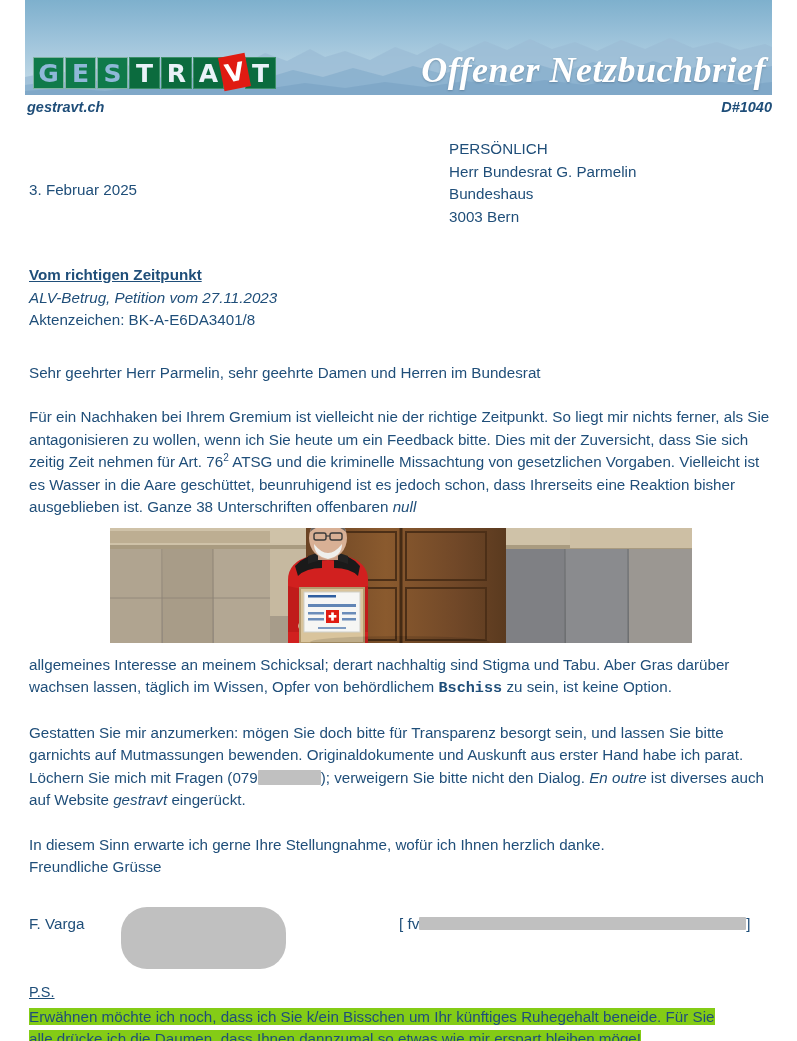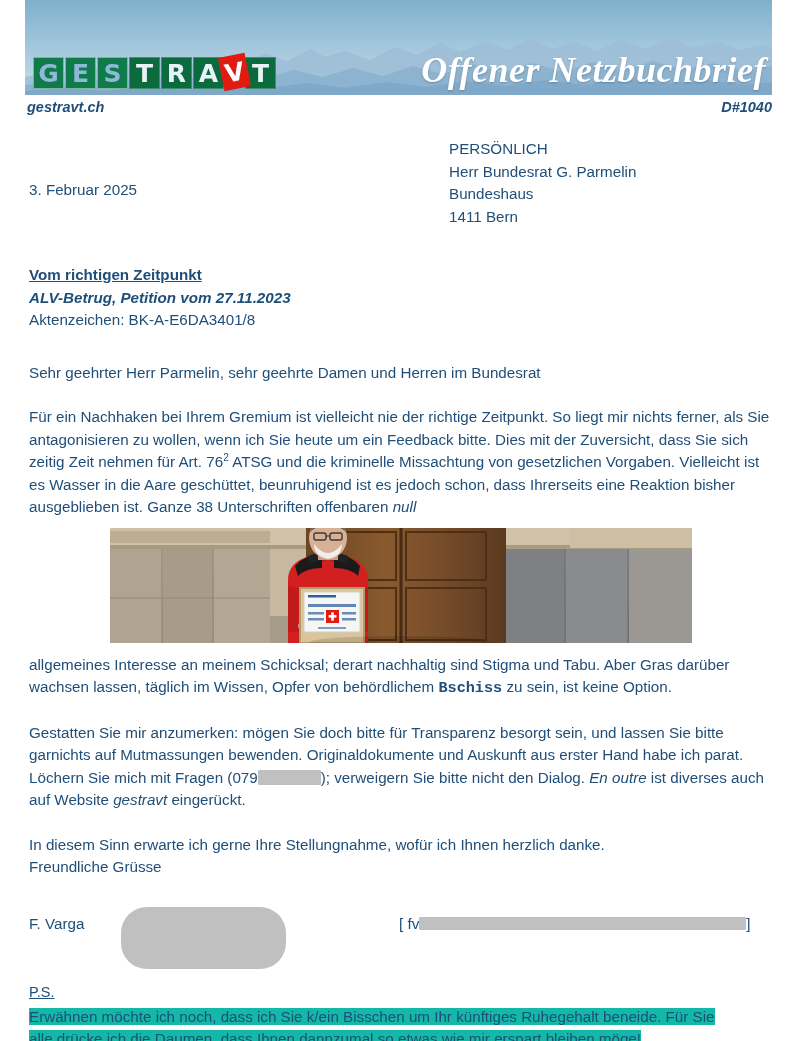--- a/index.html
+++ b/index.html
@@ -131,21 +131,21 @@
     width: 420px;
     flex: 0 0 420px;
     margin-top: 41px;
   }
   .addr-block div { white-space: nowrap; }
 
   .subject {
     margin-top: 36px;
   }
   .subject .l1 { font-weight: bold; text-decoration: underline; }
-  .subject .l2 { font-style: italic; font-weight: bold; }
+  .subject .l2 { font-style: italic; }
 
   p.para {
     margin: 0;
   }
   .spacer-lg { height: 30px; }
   .spacer-md { height: 22px; }
   .spacer-sm { height: 11px; }
 
   sup { font-size: 0.66em; vertical-align: super; line-height: 0; }
   .ital { font-style: italic; }
@@ -196,21 +196,21 @@
   }
   .sign-name { width: 370px; flex: 0 0 370px; }
   .sign-mail { white-space: nowrap; }
 
   .ps-label {
     margin-top: 46px;
     text-decoration: underline;
     font-size: 14.5px;
   }
   .ps-hl {
-    background: #14b8a6;
+    background: #84cc16;
     display: inline;
     box-decoration-break: clone;
     -webkit-box-decoration-break: clone;
   }
   .ps-body { margin-top: 2px; width: 744px; }
 </style>
 </head>
 <body>
 
 <div class="banner">
@@ -243,21 +243,21 @@
 </div>
 
 <div class="page">
 
   <div class="addr-row">
     <div class="addr-date">3. Februar 2025</div>
     <div class="addr-block">
       <div>PERSÖNLICH</div>
       <div>Herr Bundesrat G. Parmelin</div>
       <div>Bundeshaus</div>
-      <div>1411 Bern</div>
+      <div>3003 Bern</div>
     </div>
   </div>
 
   <div class="subject">
     <div class="l1">Vom richtigen Zeitpunkt</div>
     <div class="l2">ALV-Betrug, Petition vom 27.11.2023</div>
     <div class="l3">Aktenzeichen: BK-A-E6DA3401/8</div>
   </div>
 
   <div class="spacer-lg"></div>

